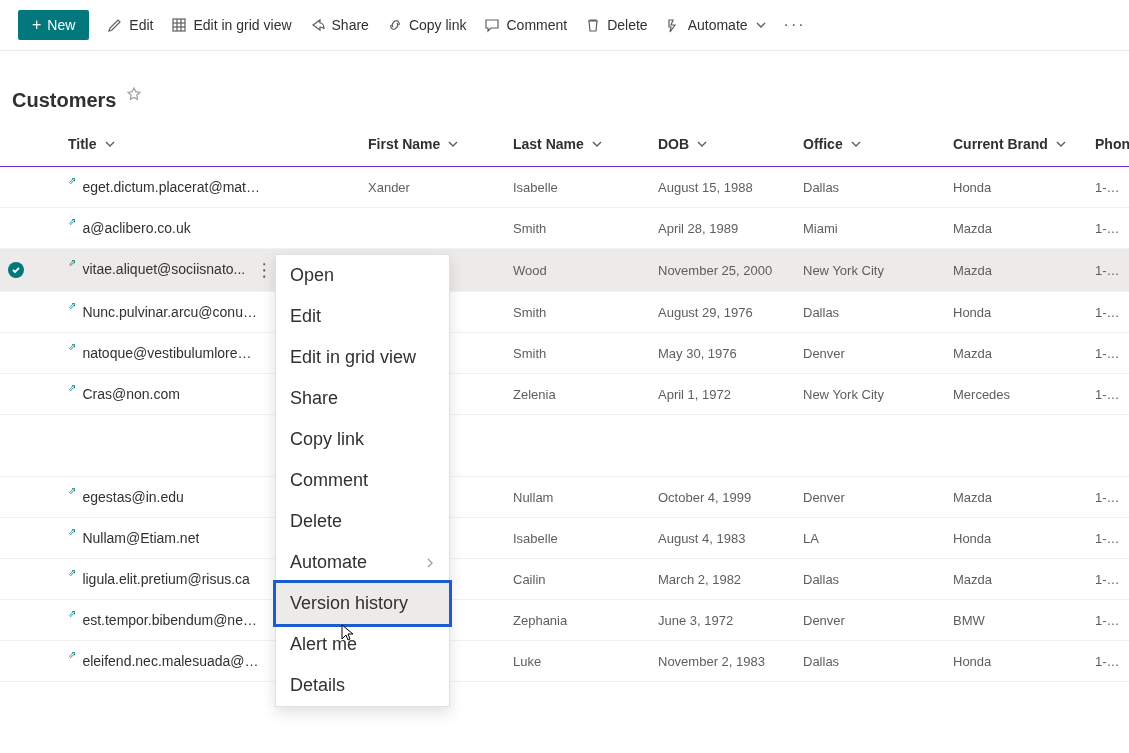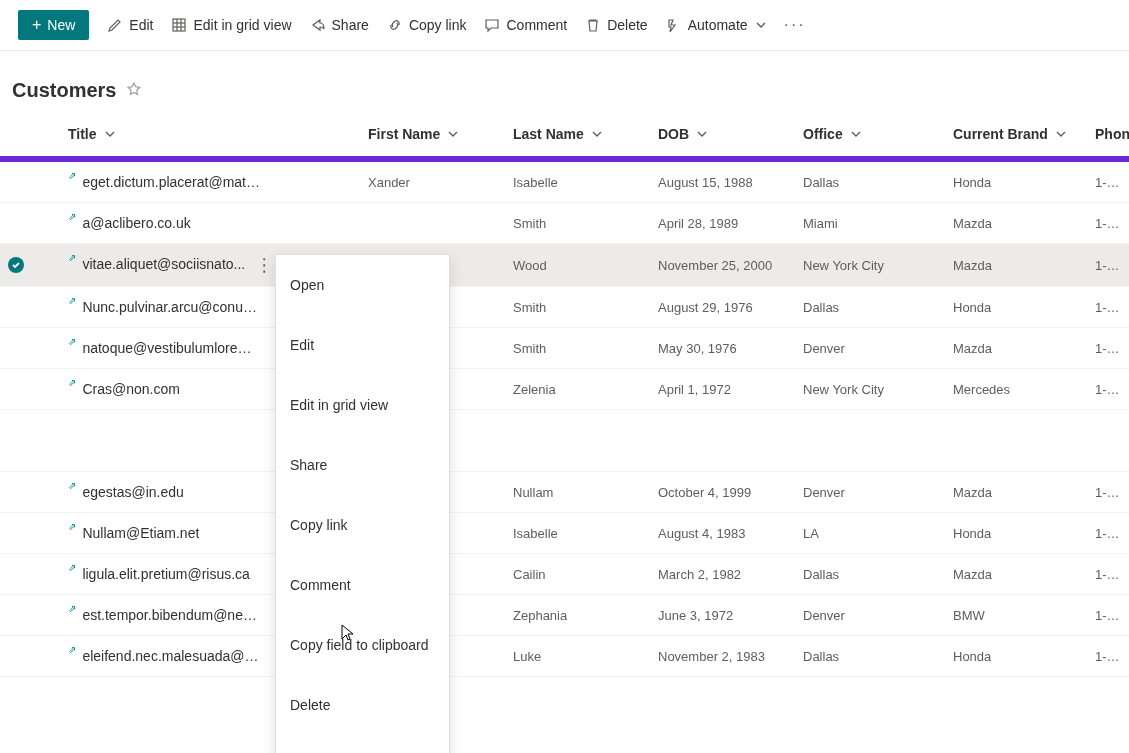--- a/index.html
+++ b/index.html
@@ -41,30 +41,30 @@
     }
     .tool-icon { color: #605e5c; display: inline-flex; }
     .chevron-down { color: #605e5c; margin-left: 2px; }
     .ellipsis { color: #605e5c; cursor: pointer; font-size: 16px; letter-spacing: 2px; }
     .list-header {
       padding: 28px 12px 14px 12px;
       display: flex;
       align-items: center;
       gap: 10px;
     }
-    .list-title { font-size: 20px; font-weight: 600; color: #323130; }
+    .list-title { font-size: 20px; font-weight: 600; color: #323130; margin-top: 10px; }
     .star { color: #a19f9d; cursor: pointer; }
     .grid { width: 100%; border-collapse: collapse; table-layout: fixed; }
     .grid thead th {
       text-align: left;
       font-weight: 600;
       color: #323130;
       padding: 10px 8px 14px 8px;
       font-size: 14px;
-      border-bottom: 6px solid #6d28d9;
+      border-bottom: 1px solid #6d28d9;
     }
     .col-select { width: 60px; }
     .col-title { width: 300px; }
     .col-fn { width: 145px; }
     .col-ln { width: 145px; }
     .col-dob { width: 145px; margin-left: 8px; }
     .col-office { width: 150px; }
     .col-brand { width: 142px; }
     .col-phone { width: 42px; overflow:hidden; white-space:nowrap;}
     .th-inner { display: flex; align-items: center; gap: 6px; cursor: pointer; }
@@ -92,22 +92,22 @@
       position: absolute;
       left: 275px;
       top: 254px;
       width: 175px;
       background: #fff;
       border: 1px solid #e1dfdd;
       box-shadow: 0 6px 14px rgba(0,0,0,0.12);
       z-index: 100;
     }
     .context-menu .item {
-      padding: 22px 14px;
-      font-size: 14px;
+      padding: 10px 14px;
+      font-size: 18px;
       color: #323130;
       cursor: pointer;
       display: flex;
       align-items: center;
       justify-content: space-between;
     }
     .context-menu .item.highlight {
       background: #edebe9;
       outline: 3px solid #1b5cce;
       outline-offset: 0;
@@ -459,23 +459,20 @@
     <div class="item">
       <span>Share</span>
     </div>
     <div class="item">
       <span>Copy link</span>
     </div>
     <div class="item">
       <span>Comment</span>
     </div>
     <div class="item">
-      <span>Copy field to clipboard</span>
-    </div>
-    <div class="item">
       <span>Delete</span>
     </div>
     <div class="item">
       <span>Automate</span>
       <span class="submenu-chevron"><svg width="10" height="10" viewBox="0 0 10 10" fill="none" stroke="currentColor" stroke-width="1.4">
           <path d="M3 1l4 4-4 4"></path>
         </svg></span>
     </div>
     <div class="item highlight">
       <span>Version history</span>

